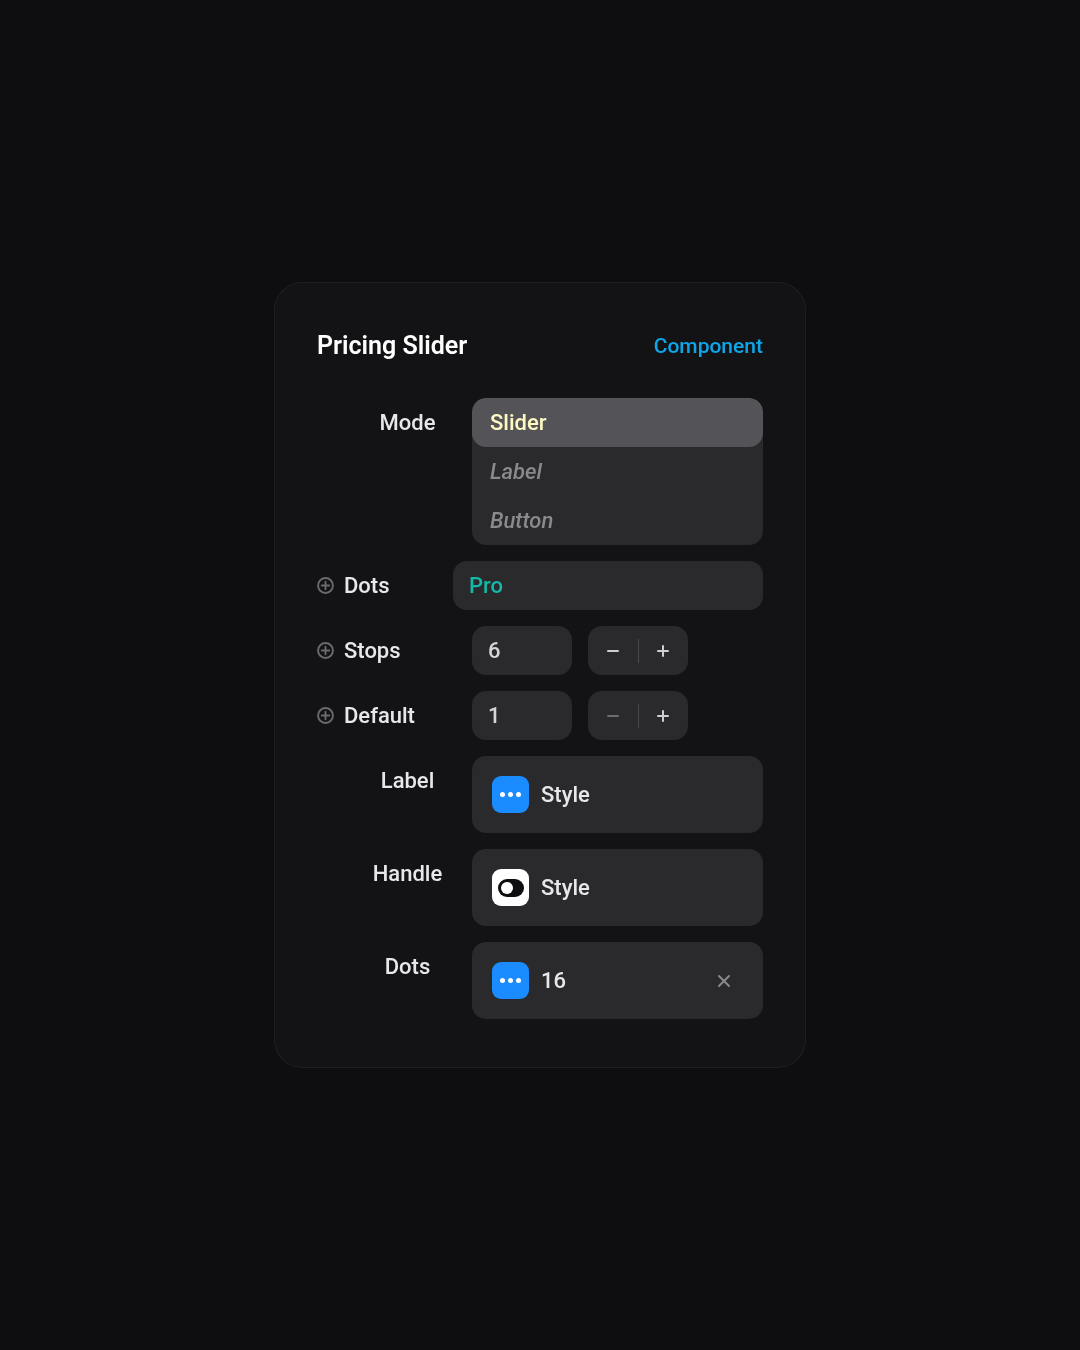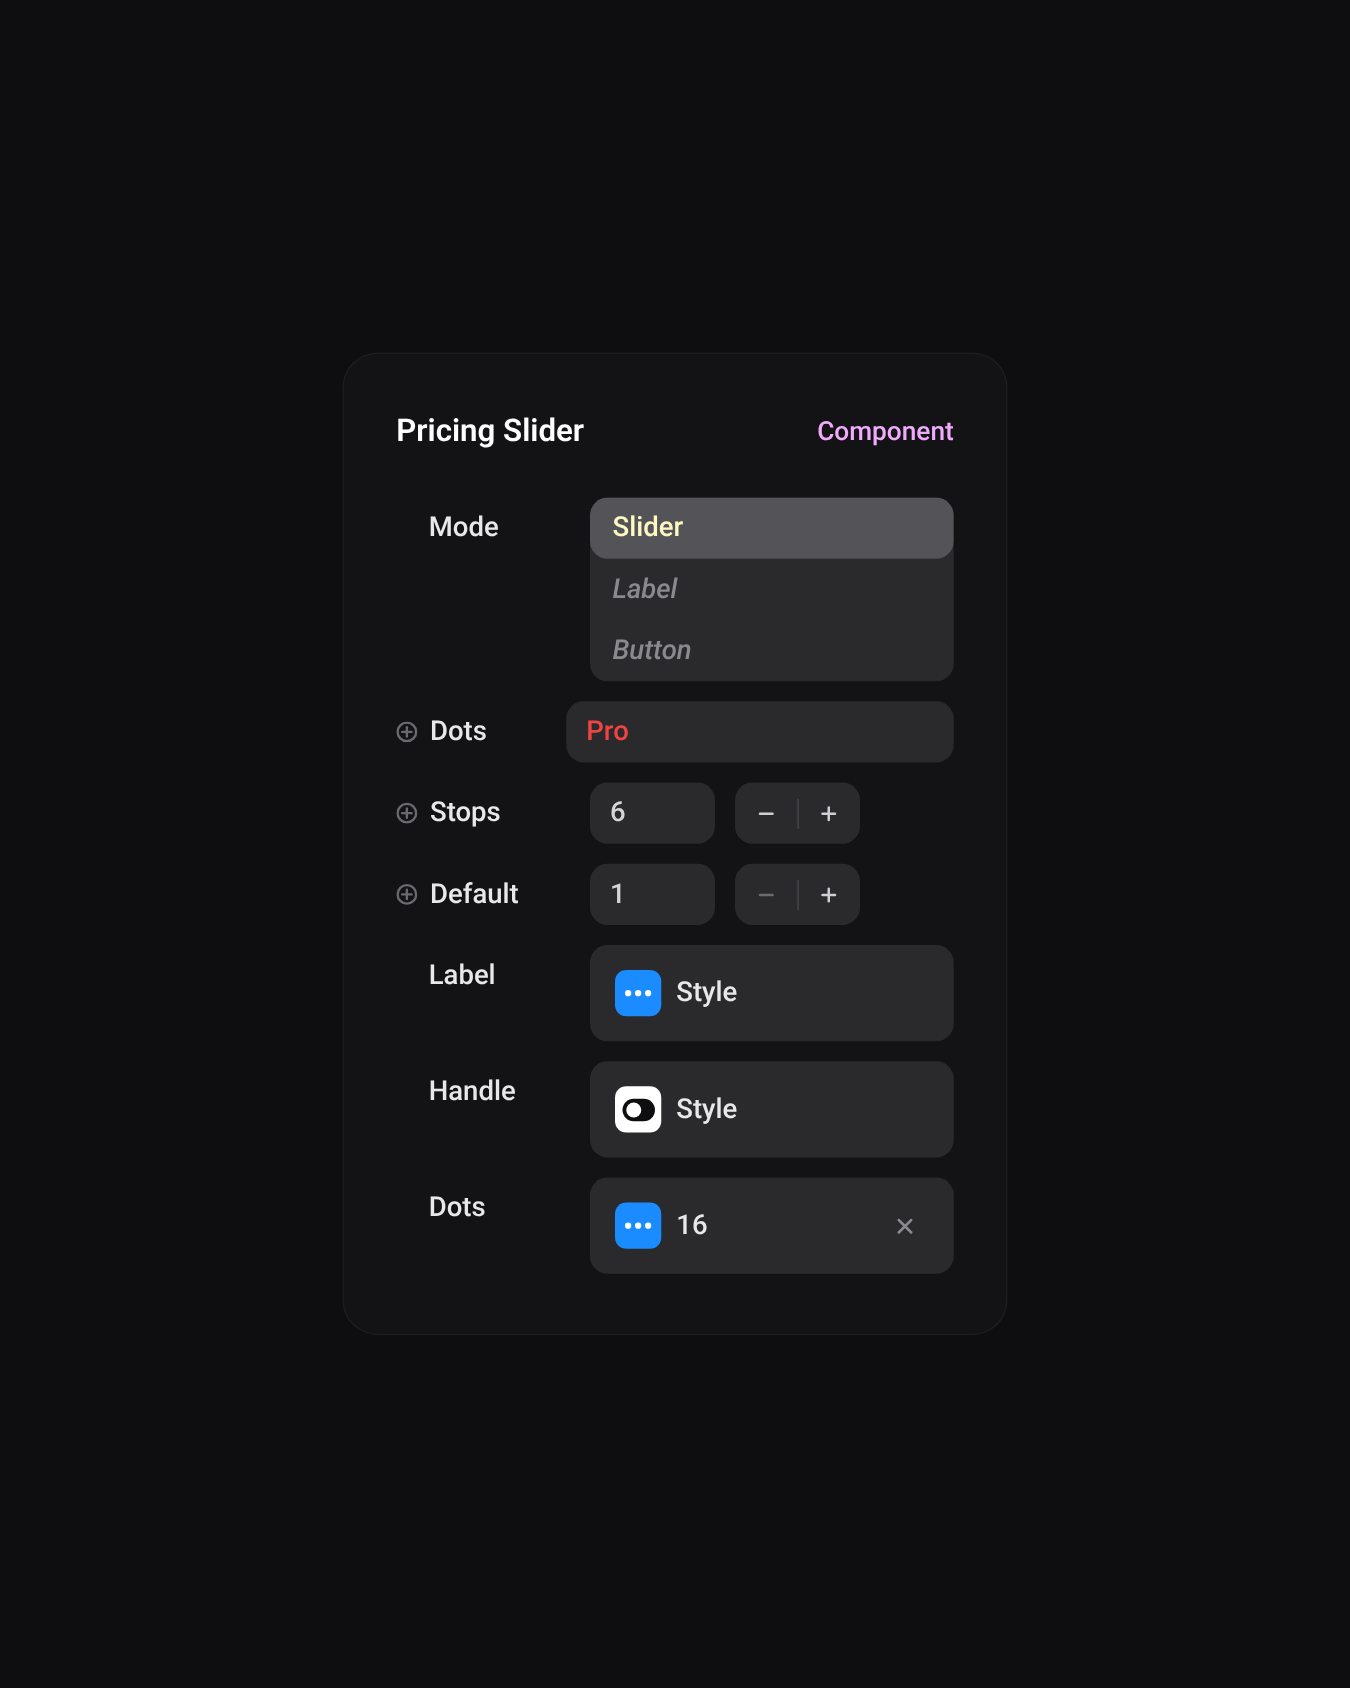--- a/index.html
+++ b/index.html
@@ -28,38 +28,39 @@
       justify-content: space-between;
       align-items: center;
       margin-bottom: 38px;
     }
     .title {
       color: #ffffff;
       font-size: 25px;
       font-weight: 600;
     }
     .subtitle {
-      color: #f0abfc;
+      color: #0ea5e9;
       font-size: 21px;
       font-weight: 500;
     }
     .row {
       display: flex;
       align-items: flex-start;
       margin-bottom: 16px;
     }
     .label-col {
       width: 155px;
       display: flex;
       align-items: center;
       gap: 10px;
       padding-top: 12px;
     }
     .label-col.no-icon {
       padding-left: 26px;
+      justify-content: center;
     }
     .label-text {
       color: #e8e8ea;
       font-size: 22px;
       font-weight: 500;
     }
     .control-col {
       flex: 1;
       display: flex;
       gap: 16px;
@@ -89,21 +90,21 @@
     .mode-option.inactive {
       color: #8a8a8e;
       font-style: italic;
     }
     .text-input {
       flex: 1;
       background: #2a2a2d;
       border: none;
       border-radius: 14px;
       padding: 12px 16px;
-      color: #ef4444;
+      color: #14b8a6;
       font-size: 22px;
       font-weight: 500;
       font-family: inherit;
       outline: none;
     }
     .number-input {
       width: 100px;
       background: #2a2a2d;
       border: none;
       border-radius: 14px;

